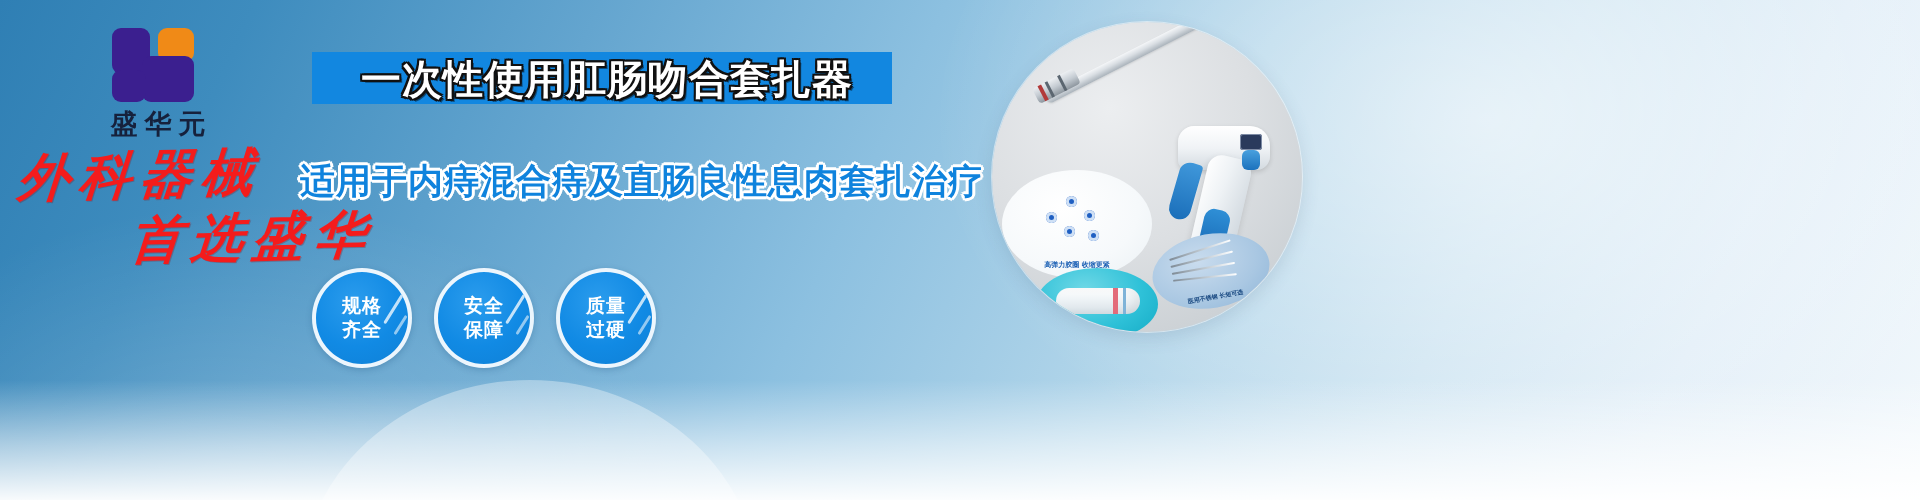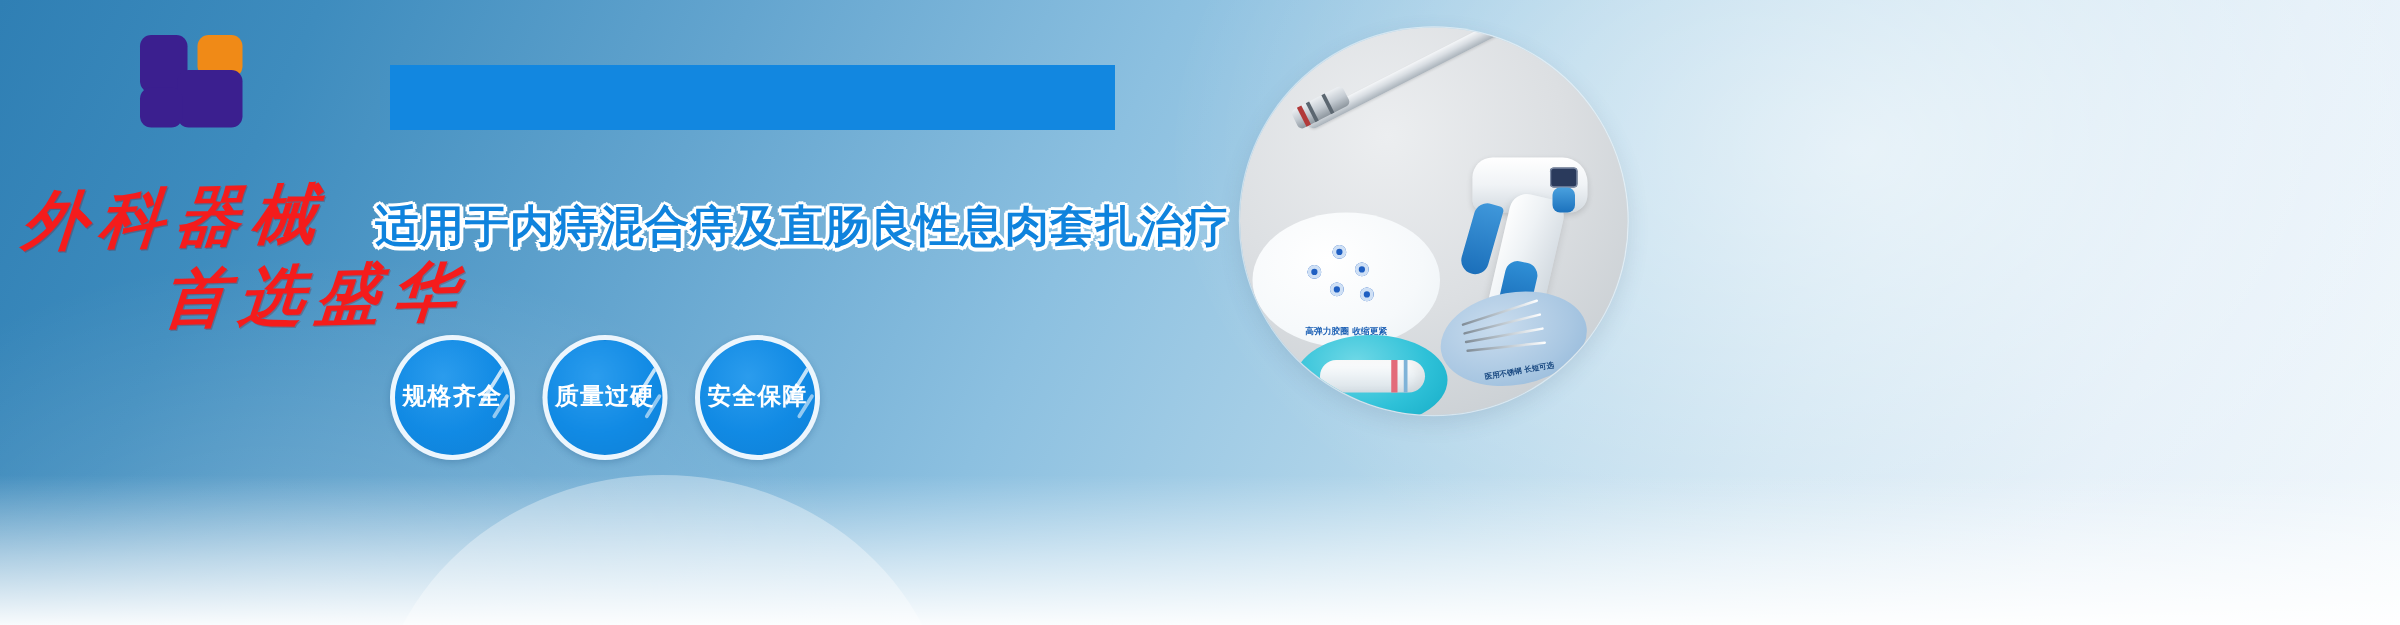--- a/index.html
+++ b/index.html
@@ -170,21 +170,21 @@
   }
   .circle {
     position: relative;
     width: 92px;
     height: 92px;
     border-radius: 50%;
     background: radial-gradient(circle at 42% 32%, #2b9ced 0%, #118ae4 55%, #0f80d6 100%);
     border: 4px solid rgba(255,255,255,0.92);
     box-shadow: 0 2px 6px rgba(20,70,120,0.25);
     display: flex;
-    flex-direction: row;
+    flex-direction: column;
     align-items: center;
     justify-content: center;
     color: #ffffff;
     font-size: 19px;
     font-weight: 700;
     line-height: 1.25;
     letter-spacing: 1px;
     font-family: "DejaVu Sans", "Liberation Sans", sans-serif;
     overflow: hidden;
   }
@@ -460,49 +460,51 @@
   <div class="bloom"></div>
   <div class="bloom2"></div>
 
   <div class="logo-block">
     <div class="logo-mark">
       <div class="lm lm-a"></div>
       <div class="lm lm-b"></div>
       <div class="lm lm-c"></div>
       <div class="lm lm-d"></div>
     </div>
+    <div class="logo-text">盛华元</div>
   </div>
 
   <div class="calli">
     <div class="calli-1">外科器械</div>
     <div class="calli-2">首选盛华</div>
   </div>
 
   <div class="title-bar"></div>
+  <div class="title-text">一次性使用肛肠吻合套扎器</div>
 
   <div class="subtitle">适用于内痔混合痔及直肠良性息肉套扎治疗</div>
 
   <div class="circles">
     <div class="circle">
       <span class="slash"></span>
       <span class="slash2"></span>
       <span>规格</span>
       <span>齐全</span>
     </div>
     <div class="circle">
       <span class="slash"></span>
       <span class="slash2"></span>
-      <span>质量</span>
-      <span>过硬</span>
+      <span>安全</span>
+      <span>保障</span>
     </div>
     <div class="circle">
       <span class="slash"></span>
       <span class="slash2"></span>
-      <span>安全</span>
-      <span>保障</span>
+      <span>质量</span>
+      <span>过硬</span>
     </div>
   </div>
 
   <div class="product">
 
     <div class="device">
       <div class="dev-shaft"></div>
       <div class="dev-tip">
         <span class="ring1"></span>
         <span class="ring2"></span>

